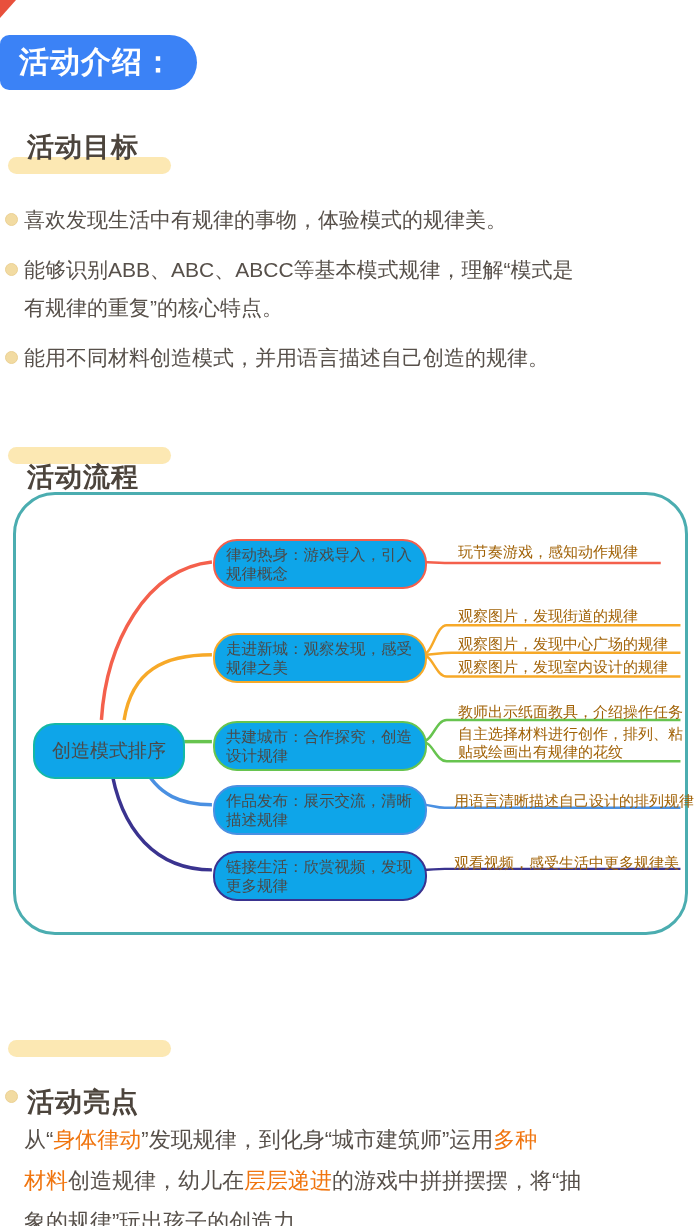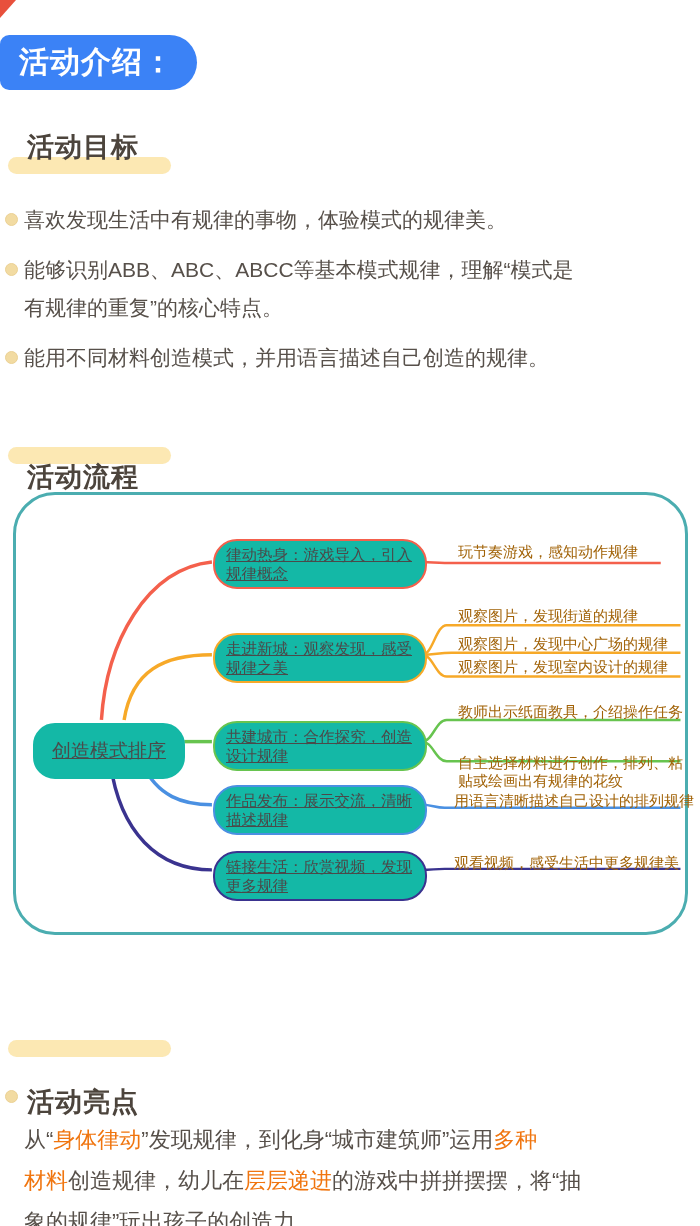--- a/index.html
+++ b/index.html
@@ -29,22 +29,22 @@
   .bullets { left:5px; top:201px; width:660px; display:flex; flex-direction:column;gap:12px; }
   .bullet { display:flex; align-items:flex-start; }
   .dot { flex:0 0 13px; width:13px; height:13px; border-radius:50%;
     background:#F2DBA2; border:1px solid #EBD194; margin-top:12px; margin-right:6px; }
   .btext { width:610px; font-size:21px; line-height:38px; color:#57504A; white-space:pre-line; }
 
   
   .mindmap { left:13px; top:492px; width:675px; height:443px;
     border:3px solid #4BADB0; border-radius:42px; background:#ffffff; }
   .mindmap svg { position:absolute; left:0; top:0; width:100%; height:100%; }
-  .node { position:absolute; background:#14b8a6; display:flex; align-items:center;
-    color:#4A4A4A; white-space:pre-line;text-decoration:underline; }
+  .node { position:absolute; background:#0ea5e9; display:flex; align-items:center;
+    color:#4A4A4A; white-space:pre-line; }
   .center-node { left:17px; top:228px; width:152px; height:56px;
     border:2px solid #14b8a6; border-radius:22px; justify-content:center;
     font-size:19px; }
   .branch-node { left:197px; width:214px; min-height:48px; border-radius:24px;
     padding:4px 11px; font-size:15.5px; line-height:19px; border:2.5px solid; }
   .bn1 { top:44px;  border-color:#F4604C; }
   .bn2 { top:138px; border-color:#F7A928; }
   .bn3 { top:226px; border-color:#67C44F; }
   .bn4 { top:290px; border-color:#4A90E2; }
   .bn5 { top:356px; border-color:#3A338F; }
@@ -118,21 +118,21 @@
   <div class="node branch-node bn4">作品发布：展示交流，清晰
 描述规律</div>
   <div class="node branch-node bn5">链接生活：欣赏视频，发现
 更多规律</div>
 
   <div class="leaf" style="left:442px; top:47px;">玩节奏游戏，感知动作规律</div>
   <div class="leaf" style="left:442px; top:111px;">观察图片，发现街道的规律</div>
   <div class="leaf" style="left:442px; top:139px;">观察图片，发现中心广场的规律</div>
   <div class="leaf" style="left:442px; top:163px;font-family:Liberation Serif, serif;">观察图片，发现室内设计的规律</div>
   <div class="leaf" style="left:442px; top:207px;">教师出示纸面教具，介绍操作任务</div>
-  <div class="leaf wrap" style="left:442px; top:230px;margin-top:29px;">自主选择材料进行创作，排列、粘
+  <div class="leaf wrap" style="left:442px; top:230px;">自主选择材料进行创作，排列、粘
 贴或绘画出有规律的花纹</div>
   <div class="leaf" style="left:438px; top:296px;">用语言清晰描述自己设计的排列规律</div>
   <div class="leaf" style="left:438px; top:358px;">观看视频，感受生活中更多规律美</div>
 </div>
 
 <div class="abs hl-pill" style="left:8px; top:1040px;"></div>
 <div class="abs sec-title" style="left:27px; top:1012px;">活动亮点</div>
 
 <div class="abs para-row">
   <span class="dot"></span>

